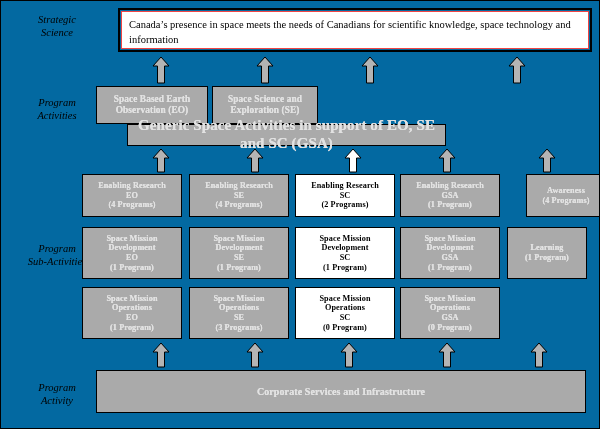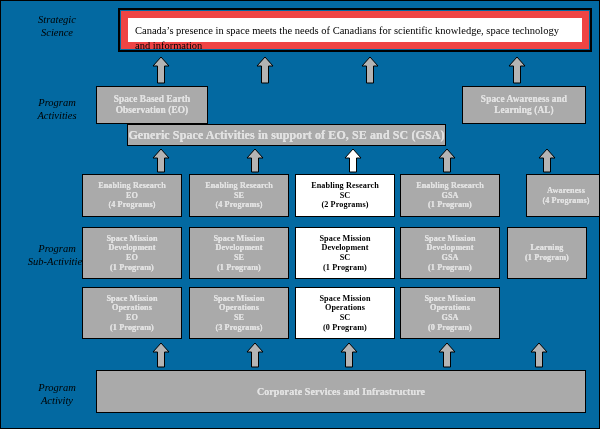--- a/index.html
+++ b/index.html
@@ -53,39 +53,39 @@
   .box.white {
     background: #ffffff;
     color: #000000;
   }
 
   
   .outcome-box {
     position: absolute;
     box-sizing: border-box;
     background: #ffffff;
-    border: 7px solid #ef4444;
+    border: 1px solid #ef4444;
     outline: 2px solid #000000;
     outline-offset: 1px;
     padding: 5px 7px;
     font-family: "Liberation Serif", "DejaVu Serif", serif;
     font-size: 10.5px;
     color: #000000;
     line-height: 1.45;
     text-align: left;
   }
 
   
   .arrow {
     position: absolute;
   }
   .arrow svg { display: block; }
 
   .pa-cell   { font-size: 9.3px; }
-  .gsa-cell  { font-size: 12px; }
+  .gsa-cell  { font-size: 15px; }
   .sub-cell  { font-size: 8.2px; }
   .corp-cell { font-size: 10px; }
 </style>
 </head>
 <body>
 
 <div id="canvas">
 
   <div class="row-label" style="top:12px;">
     <div>Strategic</div>
@@ -126,22 +126,22 @@
   </div>
   <div class="arrow" style="left:507px; top:55px;">
     <svg width="18" height="28" viewBox="0 0 18 28">
         <polygon points="9,1 17,10 12.5,10 12.5,27 5.5,27 5.5,10 1,10" fill="#b4b4b4" stroke="#000" stroke-width="1"></polygon>
       </svg>
   </div>
 
   <div class="box gray pa-cell" style="left:95px; top:85px; width:112px; height:38px;">
     <span>Space Based Earth Observation (EO)</span>
   </div>
-  <div class="box gray pa-cell" style="left:461px; top:85px; width:124px; height:38px;">
-    <span>Space Awareness and Learning (AL)</span>
+  <div class="box gray pa-cell" style="left:211px; top:85px; width:106px; height:38px;">
+    <span>Space Science and Exploration (SE)</span>
   </div>
 
   <div class="box gray gsa-cell" style="left:126px; top:123px; width:319px; height:22px;">
     <span>Generic Space Activities in support of EO, SE and SC (GSA)</span>
   </div>
 
   <div class="arrow" style="left:151px; top:147px;">
     <svg width="18" height="25" viewBox="0 0 18 25">
         <polygon points="9,1 17,10 12.5,10 12.5,24 5.5,24 5.5,10 1,10" fill="#b4b4b4" stroke="#000" stroke-width="1"></polygon>
       </svg>

